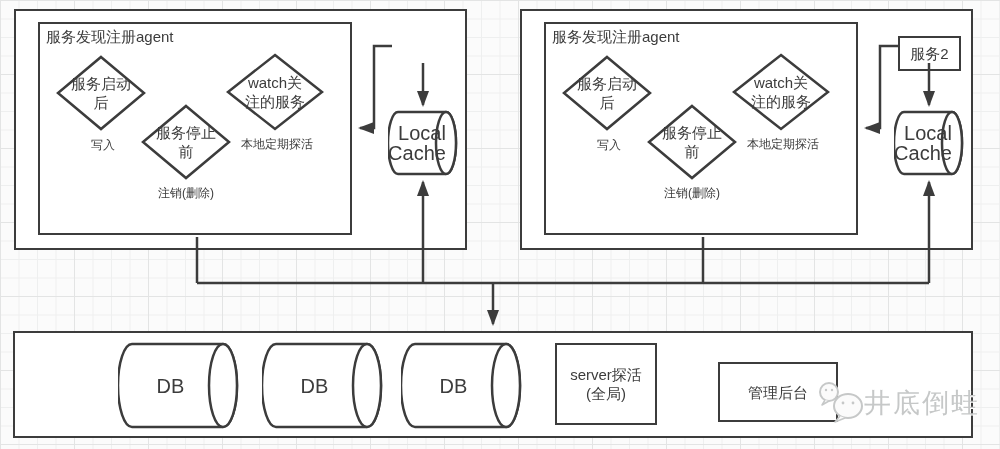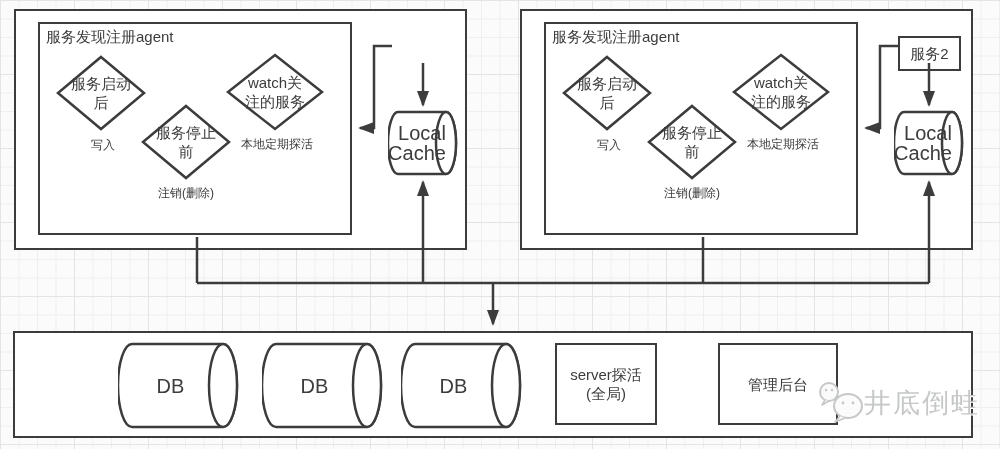--- a/index.html
+++ b/index.html
@@ -157,21 +157,21 @@
       <ellipse cx="105" cy="43.5" rx="14" ry="41.5" fill="#ffffff" stroke="#3c3c3c" stroke-width="2.5"></ellipse>
     </svg>
     <div class="txt" style="left:0;width:105px;">DB</div>
   </div>
 
   <div class="smallbox ml" style="left:555px;top:343px;width:102px;height:82px;">
     <span class="ml">server探活
 (全局)</span>
   </div>
 
-  <div class="smallbox" style="left:718px;top:343px;width:120px;height:82px;">
+  <div class="smallbox" style="left:718px;top:362px;width:120px;height:60px;">
     <span>管理后台</span>
   </div>
 
   <svg style="position:absolute;left:816px;top:380px;" width="52" height="44">
     <circle cx="13" cy="12" r="9" fill="#fbfbfb" stroke="#c6c8c8" stroke-width="2"></circle>
     <circle cx="10" cy="10" r="1.2" fill="#c6c8c8"></circle>
     <circle cx="16" cy="10" r="1.2" fill="#c6c8c8"></circle>
     <path d="M9,20 L6,25 L13,21" fill="#fbfbfb" stroke="#c6c8c8" stroke-width="1.5" stroke-linejoin="round"></path>
     <ellipse cx="32" cy="26" rx="14" ry="12" fill="#fbfbfb" stroke="#c6c8c8" stroke-width="2"></ellipse>
     <circle cx="27" cy="23" r="1.4" fill="#c6c8c8"></circle>

